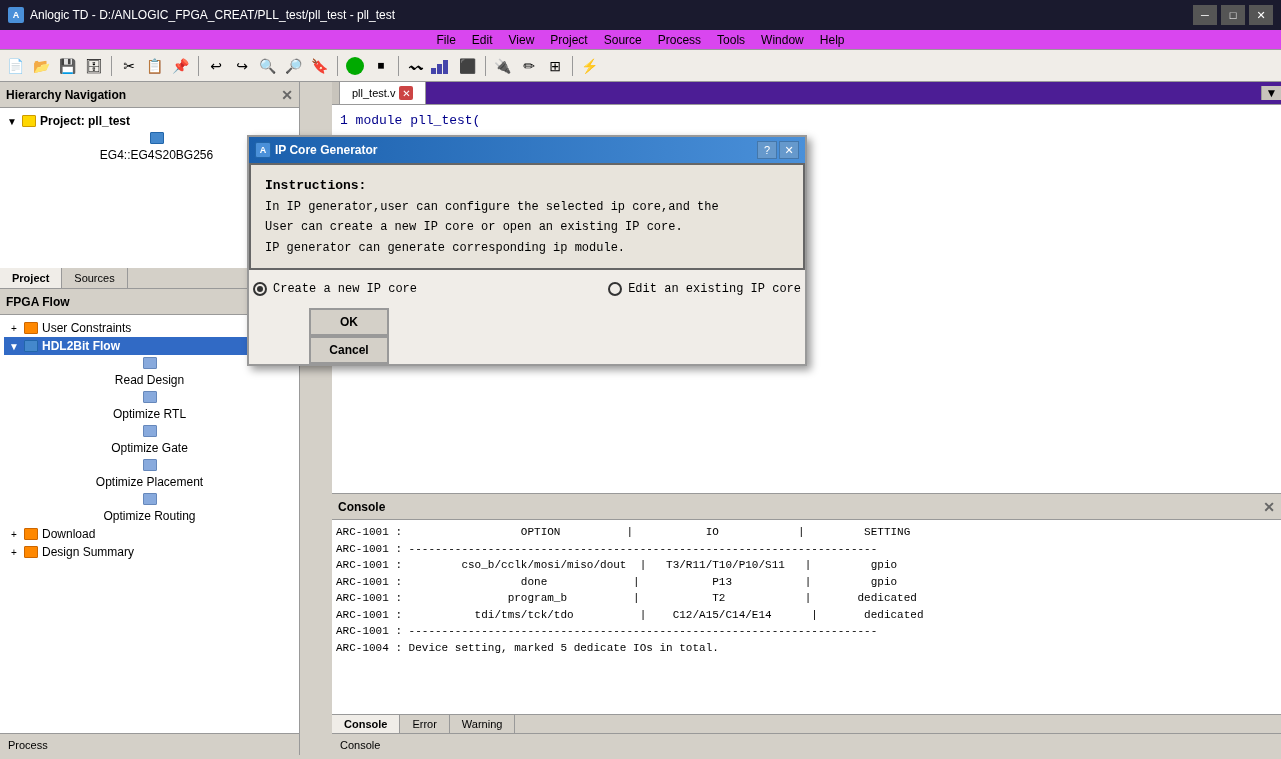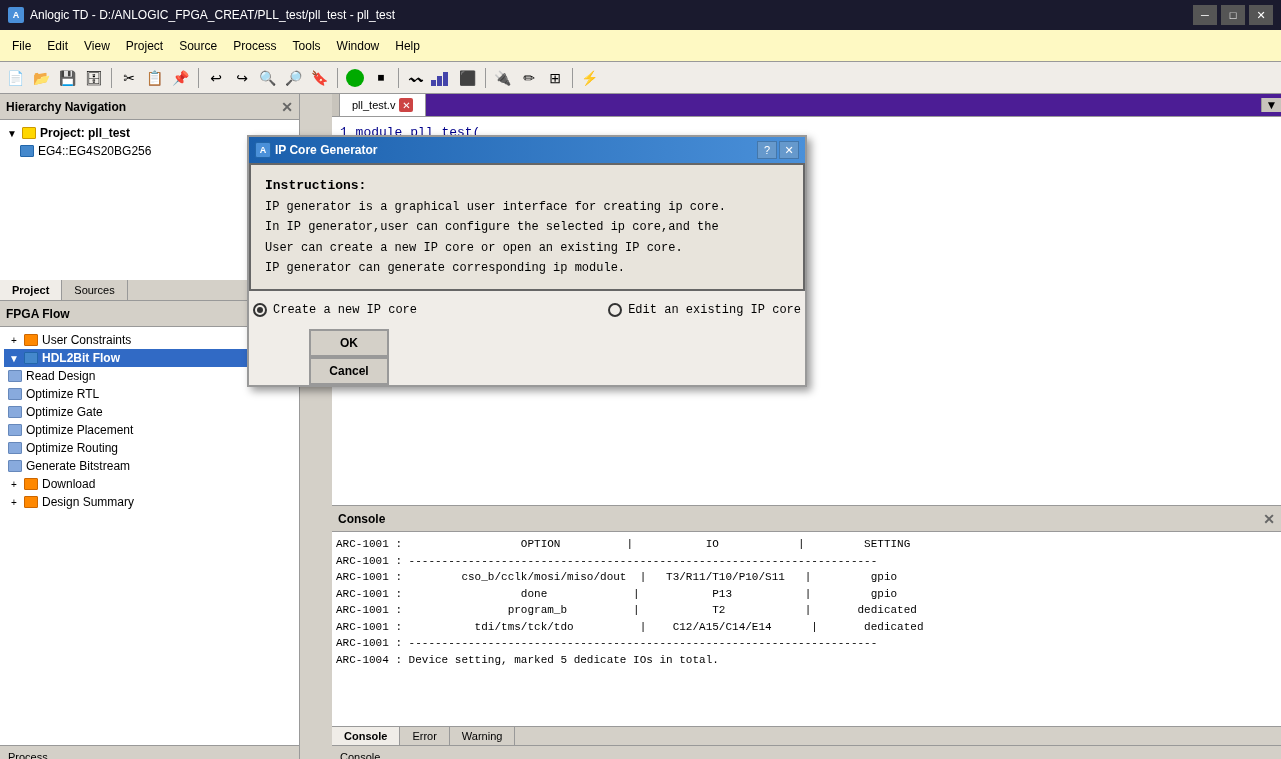--- a/index.html
+++ b/index.html
@@ -6,21 +6,21 @@
     body { width: 1281px; height: 759px; font-family: 'Segoe UI', Arial, sans-serif; font-size: 12px; background: #d4d0c8; overflow: hidden; }
 
     
     .title-bar { background: #1a1a2e; color: #fff; height: 30px; display: flex; align-items: center; justify-content: space-between; padding: 0 8px; font-size: 12px; }
     .title-bar-left { display: flex; align-items: center; gap: 6px; }
     .title-bar-icon { width: 16px; height: 16px; background: #4a90d9; border-radius: 2px; display: flex; align-items: center; justify-content: center; font-size: 9px; color: #fff; font-weight: bold; }
     .title-bar-controls { display: flex; gap: 4px; }
     .title-btn { width: 24px; height: 20px; background: #555; border: none; color: #fff; cursor: pointer; font-size: 11px; display: flex; align-items: center; justify-content: center; }
 
     
-    .menu-bar { background: #fef9c3; height: 32px; display: flex; align-items: center; padding: 0 4px; border-bottom: 1px solid #999; }
+    .menu-bar { background: #d946ef; height: 20px; display: flex; align-items: center; padding: 0 4px; border-bottom: 1px solid #999; justify-content: center; }
     .menu-item { padding: 2px 8px; font-size: 12px; color: #000; cursor: pointer; height: 100%; display: flex; align-items: center; }
 
     
     .toolbar { background: #f0ede8; height: 32px; display: flex; align-items: center; padding: 0 4px; border-bottom: 1px solid #999; gap: 2px; }
     .tb-btn { width: 24px; height: 24px; background: transparent; border: 1px solid transparent; cursor: pointer; display: flex; align-items: center; justify-content: center; font-size: 14px; }
     .tb-sep { width: 1px; height: 20px; background: #999; margin: 0 3px; }
     .tb-green { background: #00aa00; border-radius: 50%; width: 18px; height: 18px; }
     .tb-blue-bar { width: 24px; height: 16px; display: flex; align-items: flex-end; gap: 1px; }
     .tb-blue-bar div { background: #4444aa; width: 5px; }
 
@@ -29,21 +29,21 @@
 
     
     .left-panel { width: 300px; display: flex; flex-direction: column; background: #f0ede8; border-right: 1px solid #999; }
 
     
     .panel-header { background: #d4d0c8; height: 26px; display: flex; align-items: center; justify-content: space-between; padding: 0 6px; border-bottom: 1px solid #999; font-size: 12px; font-weight: bold; }
     .panel-close { cursor: pointer; font-size: 14px; color: #666; }
 
     .hierarchy-content { flex: 1; background: #fff; overflow: auto; padding: 4px; }
     .tree-item { display: flex; align-items: center; gap: 4px; padding: 2px 2px; cursor: pointer; font-size: 12px; }
-    .tree-indent { padding-left: 16px; }
+    .tree-indent { padding-left: 16px; flex-direction: column; }
     .expand-btn { width: 12px; height: 12px; display: flex; align-items: center; justify-content: center; font-size: 10px; }
     .folder-icon { width: 14px; height: 12px; background: #ffd700; border: 1px solid #cc9900; border-radius: 1px; }
     .chip-icon { width: 14px; height: 12px; background: #4488cc; border: 1px solid #2266aa; border-radius: 1px; display: flex; align-items: center; justify-content: center; }
     .hier-icon { width: 14px; height: 12px; background: #88aacc; border: 1px solid #6688aa; border-radius: 1px; }
 
     
     .tab-bar { display: flex; background: #d4d0c8; border-bottom: 1px solid #999; }
     .tab { padding: 4px 12px; font-size: 11px; cursor: pointer; border-right: 1px solid #999; }
     .tab.active { background: #f0ede8; font-weight: bold; }
 
@@ -225,24 +225,20 @@
           <span>Optimize Gate</span>
         </div>
         <div class="flow-item tree-indent">
           <div class="flow-icon small-blue"></div>
           <span>Optimize Placement</span>
         </div>
         <div class="flow-item tree-indent">
           <div class="flow-icon small-blue"></div>
           <span>Optimize Routing</span>
         </div>
-        <div class="flow-item tree-indent">
-          <div class="flow-icon small-blue"></div>
-          <span>Generate Bitstream</span>
-        </div>
 
         <div class="flow-item">
           <span class="expand-btn">+</span>
           <div class="flow-icon orange"></div>
           <span>Download</span>
         </div>
 
         <div class="flow-item">
           <span class="expand-btn">+</span>
           <div class="flow-icon orange"></div>
@@ -315,21 +311,20 @@
       <div class="dialog-controls">
         <button class="dialog-btn">?</button>
         <button class="dialog-btn close">✕</button>
       </div>
     </div>
 
     <div class="dialog-body">
 
       <div class="instructions-box">
         <div class="instructions-title">Instructions:</div>
-        <div>IP generator is a graphical user interface for creating ip core.</div>
         <div>In IP generator,user can configure the selected ip core,and the</div>
         <div>User can create a new IP core or open an existing IP core.</div>
         <div>IP generator can generate corresponding ip module.</div>
       </div>
 
       <div class="radio-row">
         <label class="radio-option">
           <div class="radio-circle checked"></div>
           <span>Create a new IP core</span>
         </label>

